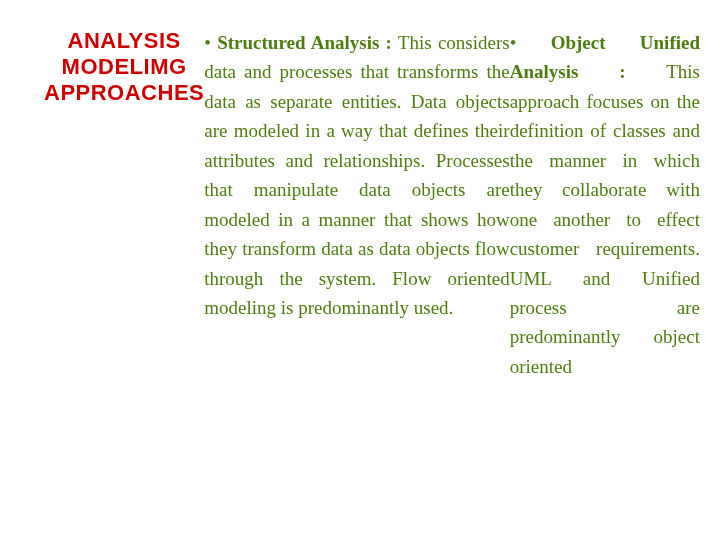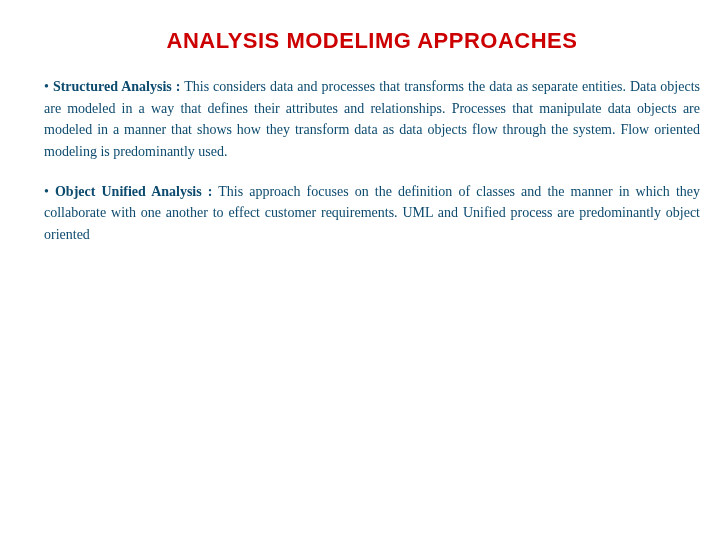--- a/index.html
+++ b/index.html
@@ -14,42 +14,42 @@
       background: #ffffff;
       font-family: 'Times New Roman', Times, serif;
       overflow: hidden;
     }
 
     .page {
       width: 720px;
       height: 540px;
       padding: 28px 20px 24px 44px;
       display: flex;
-      flex-direction: column;
+      flex-direction: row;
       gap: 0;
     }
 
     .title {
       text-align: center;
       color: #cc0000;
       font-size: 22px;
       font-weight: bold;
       font-family: Arial, sans-serif;
       letter-spacing: 0.5px;
       margin-bottom: 22px;
     }
 
     .section {
       margin-bottom: 18px;
     }
 
     .content {
-      font-size: 14px;
+      font-size: 19px;
       line-height: 1.55;
-      color: #0c4a6e;
+      color: #4d7c0f;
       text-align: justify;
     }
 
     .content .bullet {
       display: inline;
     }
 
     .content strong {
       font-weight: bold;
     }

